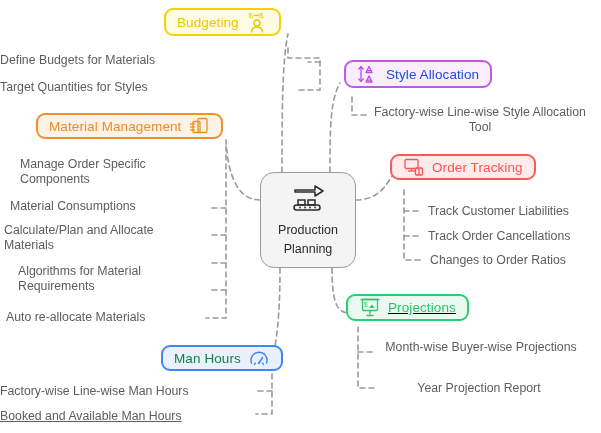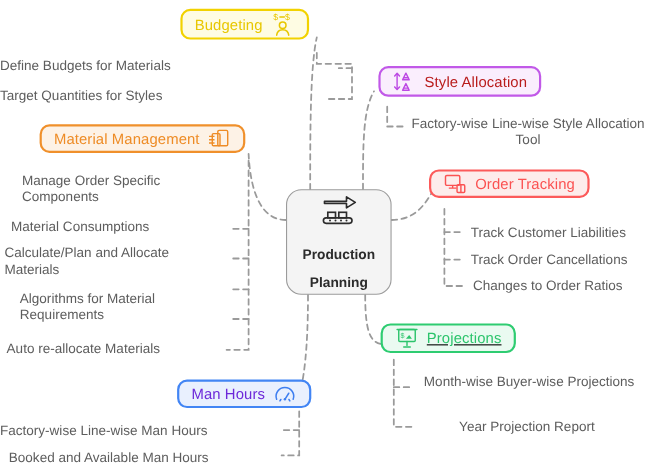--- a/index.html
+++ b/index.html
@@ -49,24 +49,23 @@
     top: 172px;
     width: 96px;
     height: 96px;
     border-radius: 14px;
     background: #f4f4f4;
     border: 1.6px solid #9b9b9b;
     display: flex;
     flex-direction: column;
     align-items: center;
     justify-content: center;
-    gap: 12px;
+    gap: 5px;
     z-index: 4;
     box-sizing: border-box;
-    font-weight: bold;
   }
   #center-node .ctext {
     font-size: 12.5px;
     color: #2b2b2b;
     line-height: 14px;
     text-align: center;
   }
 
   .leaf {
     position: absolute;
@@ -167,47 +166,47 @@
       </svg>
     </span>
   </div>
   <div class="leaf r c2" style="left:20px; top:157px; width:180px;">Manage Order Specific Components</div>
   <div class="leaf r c2" style="left:4px; top:223px; width:196px;">Calculate/Plan and Allocate Materials</div>
   <div class="leaf r" style="left:10px; top:199px; width:190px;">Material Consumptions</div>
   <div class="leaf r c2" style="left:18px; top:264px; width:182px;">Algorithms for Material Requirements</div>
   <div class="leaf r" style="left:6px; top:310px; width:194px;">Auto re-allocate Materials</div>
 
   <div class="node" style="left:161px; top:345px; border-color:#4285f4; background:#e9f0fe;">
-    <span class="label" style="color:#6d28d9;">Man Hours</span>
+    <span class="label" style="color:#15803d;">Man Hours</span>
     <span>
       <svg width="22" height="20" viewBox="0 0 22 20" fill="none" stroke="#3f7ff0" stroke-width="1.4" stroke-linecap="round">
         <path d="M3.5 15 A8 8 0 1 1 18.5 15"></path>
         <line x1="11" y1="15" x2="14.5" y2="9.5"></line>
         <circle cx="11" cy="15" r="1.1" fill="#3f7ff0" stroke="none"></circle>
         <line x1="6.5" y1="16.5" x2="7.3" y2="15.2"></line>
         <line x1="15.5" y1="16.5" x2="14.7" y2="15.2"></line>
       </svg>
     </span>
   </div>
   <div class="leaf r" style="left:0px; top:384px; width:250px;">Factory-wise Line-wise Man Hours</div>
-  <div class="leaf r" style="left:8px; top:409px; width:248px;">Booked and Available Man Hours</div>
+  <div class="leaf r" style="left:0px; top:409px; width:248px;text-decoration:underline;">Booked and Available Man Hours</div>
 
   <div class="node" style="left:344px; top:60px; border-color:#c159e8; background:#faeefd;">
     <span>
       <svg width="22" height="22" viewBox="0 0 22 22" fill="none" stroke="#bd4ae4" stroke-width="1.3" stroke-linecap="round" stroke-linejoin="round">
         <line x1="4" y1="4" x2="4" y2="18"></line>
         <path d="M1.8 6 L4 3.6 L6.2 6"></path>
         <path d="M1.8 16 L4 18.4 L6.2 16"></path>
         <path d="M9 9.5 L12 3.5 L15 9.5 Z"></path>
         <path d="M9 19 L12 13 L15 19 Z"></path>
         <line x1="10.2" y1="7.6" x2="13.8" y2="7.6"></line>
         <line x1="10.2" y1="17.1" x2="13.8" y2="17.1"></line>
       </svg>
     </span>
-    <span class="label" style="color:#b91c1c;">Style Allocation</span>
+    <span class="label" style="color:#1d4ed8;">Style Allocation</span>
   </div>
   <div class="leaf c2" style="left:372px; top:105px; width:216px; text-align:center;">Factory-wise Line-wise Style Allocation Tool</div>
 
   <div class="node" style="left:390px; top:154px; border-color:#fc5a5a; background:#fdeceb;">
     <span>
       <svg width="22" height="20" viewBox="0 0 22 20" fill="none" stroke="#fb5252" stroke-width="1.3" stroke-linejoin="round">
         <rect x="2" y="2.5" width="13" height="9" rx="1.2"></rect>
         <line x1="8.5" y1="11.5" x2="8.5" y2="14"></line>
         <line x1="5" y1="14" x2="12" y2="14"></line>
         <rect x="12.5" y="11" width="7" height="7" rx="1"></rect>

